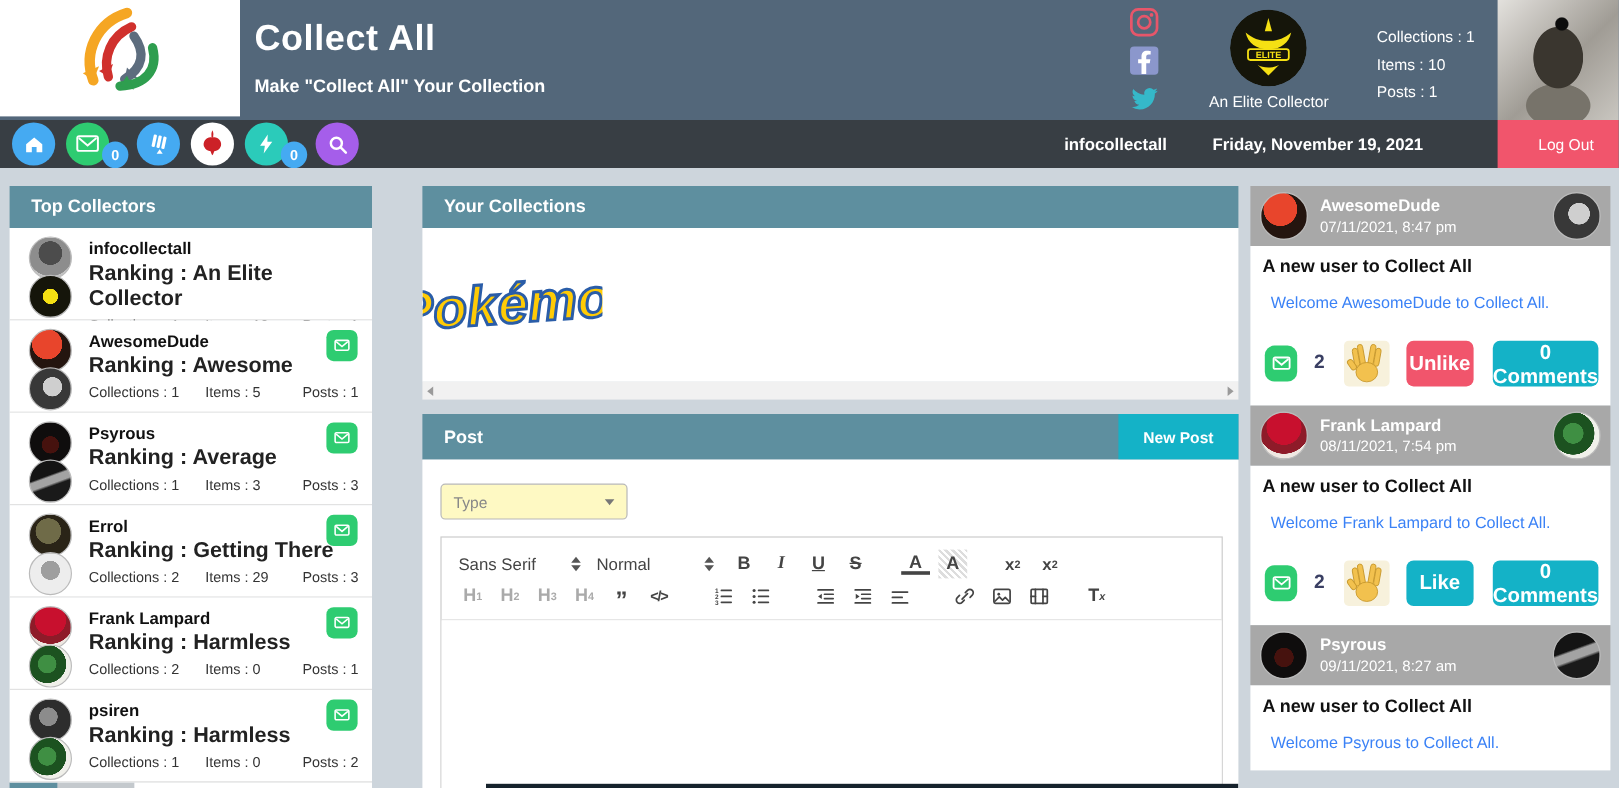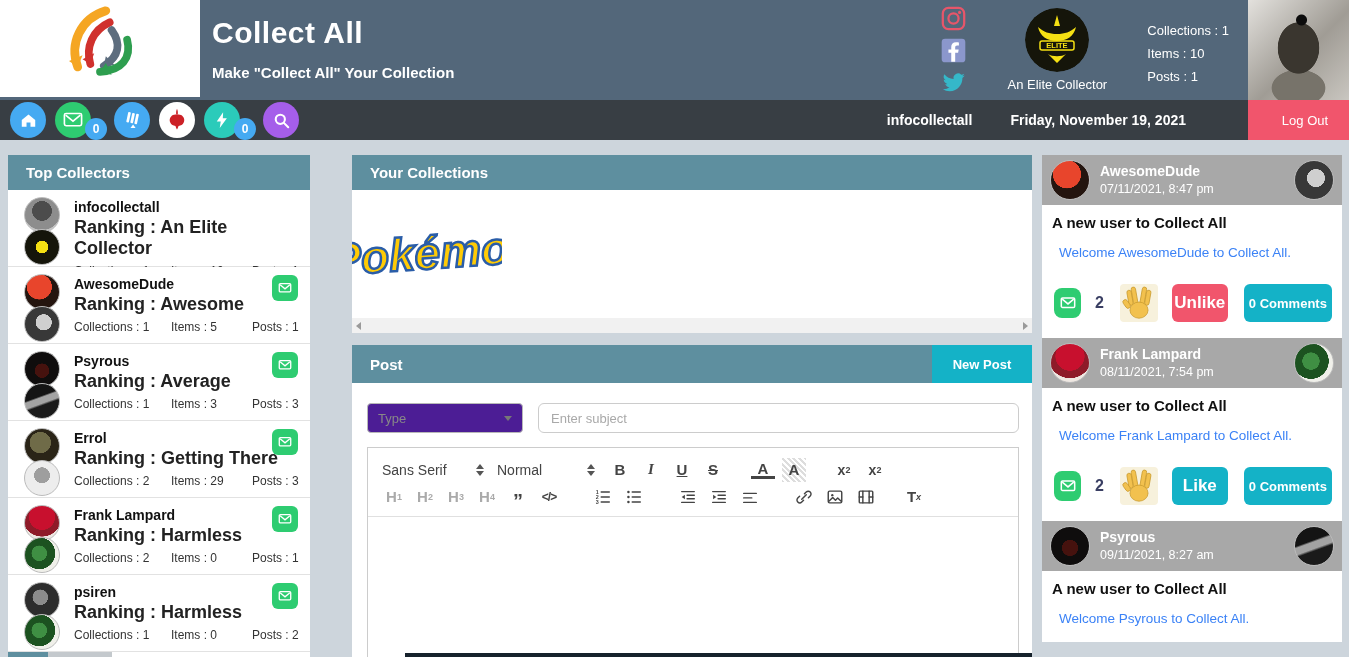--- a/index.html
+++ b/index.html
@@ -62,21 +62,21 @@
   .poke { position:absolute; left:0; top:22px; width:150px; height:80px; overflow:hidden; }
   .h-scroll { height:15px; background:#f1f1f1; display:flex; align-items:center; justify-content:space-between; padding:0 4px; }
   .arr { width:0; height:0; border-top:4px solid transparent; border-bottom:4px solid transparent; cursor:pointer; }
   .arr-l { border-right:5px solid #9a9a9a; } .arr-r { border-left:5px solid #9a9a9a; }
   .center-gap { height:12px; }
   .post-hdr { height:38px; background:#5e8f9f; color:#fff; display:flex; align-items:center; }
   .post-hdr .ttl { font-weight:bold; font-size:15px; padding-left:18px; }
   .new-post { margin-left:auto; width:100px; height:38px; border:none; background:#14b2c7; color:#fff; font-weight:bold; font-size:13px; cursor:pointer; font-family:"Liberation Sans",sans-serif; }
   .post-body { background:#fff; height:274px; padding:20px 13px 0 15px; position:relative; }
   .form-row { display:flex; gap:15px; }
-  .type-select { width:156px; height:30px; border:1px solid #b8b8b8; border-radius:4px; display:flex; align-items:center; padding:0 10px; color:#888; font-size:13px; cursor:pointer; background:#4c1d95; }
+  .type-select { width:156px; height:30px; border:1px solid #b8b8b8; border-radius:4px; display:flex; align-items:center; padding:0 10px; color:#888; font-size:13px; cursor:pointer; background:#fef9c3; }
   .type-select .chev { margin-left:auto; width:0; height:0; border-left:4px solid transparent; border-right:4px solid transparent; border-top:5px solid #777; }
   .subject-input { flex:1; height:30px; border:1px solid #ccc; border-radius:6px; padding:0 12px; font-size:13px; font-family:"Liberation Sans",sans-serif; color:#333; }
   .subject-input::placeholder { color:#a9a9a9; }
   .editor { margin-top:14px; border:1px solid #ccc; height:100%; }
   .toolbar { padding:8px 10px 6px 14px; border-bottom:1px solid #e0e0e0; color:#444; }
   .tb-row { display:flex; align-items:center; gap:7px; height:27px; }
   .tb-item { min-width:24px; height:24px; display:flex; align-items:center; justify-content:center; font-size:15px; font-weight:bold; cursor:pointer; }
   .tb-select { display:flex; align-items:center; gap:8px; font-weight:normal; font-size:14px; color:#444; cursor:pointer; padding-right:6px; }
   .updown { display:flex; flex-direction:column; gap:2px; }
   .updown i { width:0; height:0; border-left:4px solid transparent; border-right:4px solid transparent; display:block; }
@@ -108,21 +108,21 @@
   .p-body { background:#fff; padding:9px 10px 16px 10px; }
   .p-title { font-weight:bold; font-size:15px; color:#111; }
   .p-text { font-size:13.5px; color:#3b82f6; margin:14px 0 0 7px; }
   .p-foot { display:flex; align-items:center; margin-top:24px; gap:0; }
   .foot-mail { width:30px; height:30px; border:none; border-radius:8px; background:#2ecc71; display:flex; align-items:center; justify-content:center; cursor:pointer; margin-left:2px; }
   .foot-count { font-size:16px; font-weight:bold; color:#3a3f63; margin-left:14px; }
   .hand { width:38px; height:38px; background:#f7f1dc; border-radius:4px; margin-left:16px; flex:0 0 auto; }
   .btn-like { height:38px; border:none; border-radius:6px; color:#fff; font-weight:bold; font-size:17px; cursor:pointer; font-family:"Liberation Sans",sans-serif; }
   .btn-red { background:#f1556c; width:62px; margin-left:14px; }
   .btn-cyan-like { background:#14b2c7; width:62px; margin-left:14px; }
-  .btn-comments { background:#14b2c7; width:98px; margin-left:16px; height:38px; border:none; border-radius:6px; color:#fff; font-weight:bold; font-size:13px; cursor:pointer; font-family:"Liberation Sans",sans-serif; }
+  .btn-comments { background:#14b2c7; width:98px; margin-left:16px; height:38px; border:none; border-radius:6px; color:#fff; font-weight:bold; font-size:17px; cursor:pointer; font-family:"Liberation Sans",sans-serif; }
 
   
   .av-owl { background:radial-gradient(circle at 50% 38%, #4c4c4c 0 36%, #8d8d8d 37% 70%, #c4c4c4 71%); }
   .av-elite { background:radial-gradient(circle at 50% 50%, #f5e013 0 26%, #15150a 27%); }
   .av-red { background:radial-gradient(circle at 42% 35%, #e8452c 0 42%, #24150f 43%); }
   .av-eagle { background:radial-gradient(circle at 55% 45%, #cfcfcf 0 30%, #383838 31%); }
   .av-vader { background:radial-gradient(circle at 50% 55%, #46120e 0 28%, #0f0d0d 29%); }
   .av-ship { background:linear-gradient(160deg,#141414 38%, #a3a3a3 42% 55%, #1a1a1a 60%); }
   .av-errol { background:radial-gradient(circle at 45% 40%, #6f6b48 0 38%, #2a2417 39%); }
   .av-cup { background:radial-gradient(circle at 50% 42%, #9e9e9e 0 30%, #ededed 31%); }
@@ -368,21 +368,20 @@
     <div class="post-hdr">
       <span class="ttl">Post</span>
       <button class="new-post">New Post</button>
     </div>
     <div class="post-body">
       <div class="form-row">
         <div class="type-select">
           <span>Type</span>
           <span class="chev"></span>
         </div>
-        <input class="subject-input" type="text" placeholder="Enter subject" style="">
       </div>
       <div class="editor">
         <div class="toolbar">
           <div class="tb-row">
             <span class="tb-select" style="width:108px">
               <span>Sans Serif</span>
               <span class="updown" style="margin-left:auto">
                   <i class="u"></i>
                   <i class="d"></i>
                 </span>

